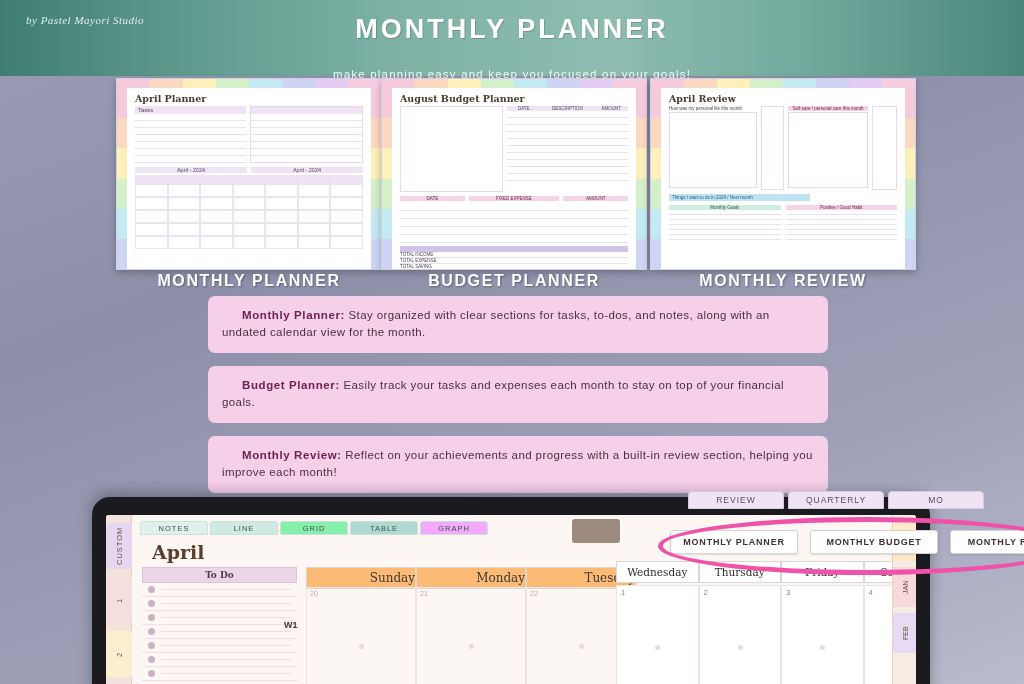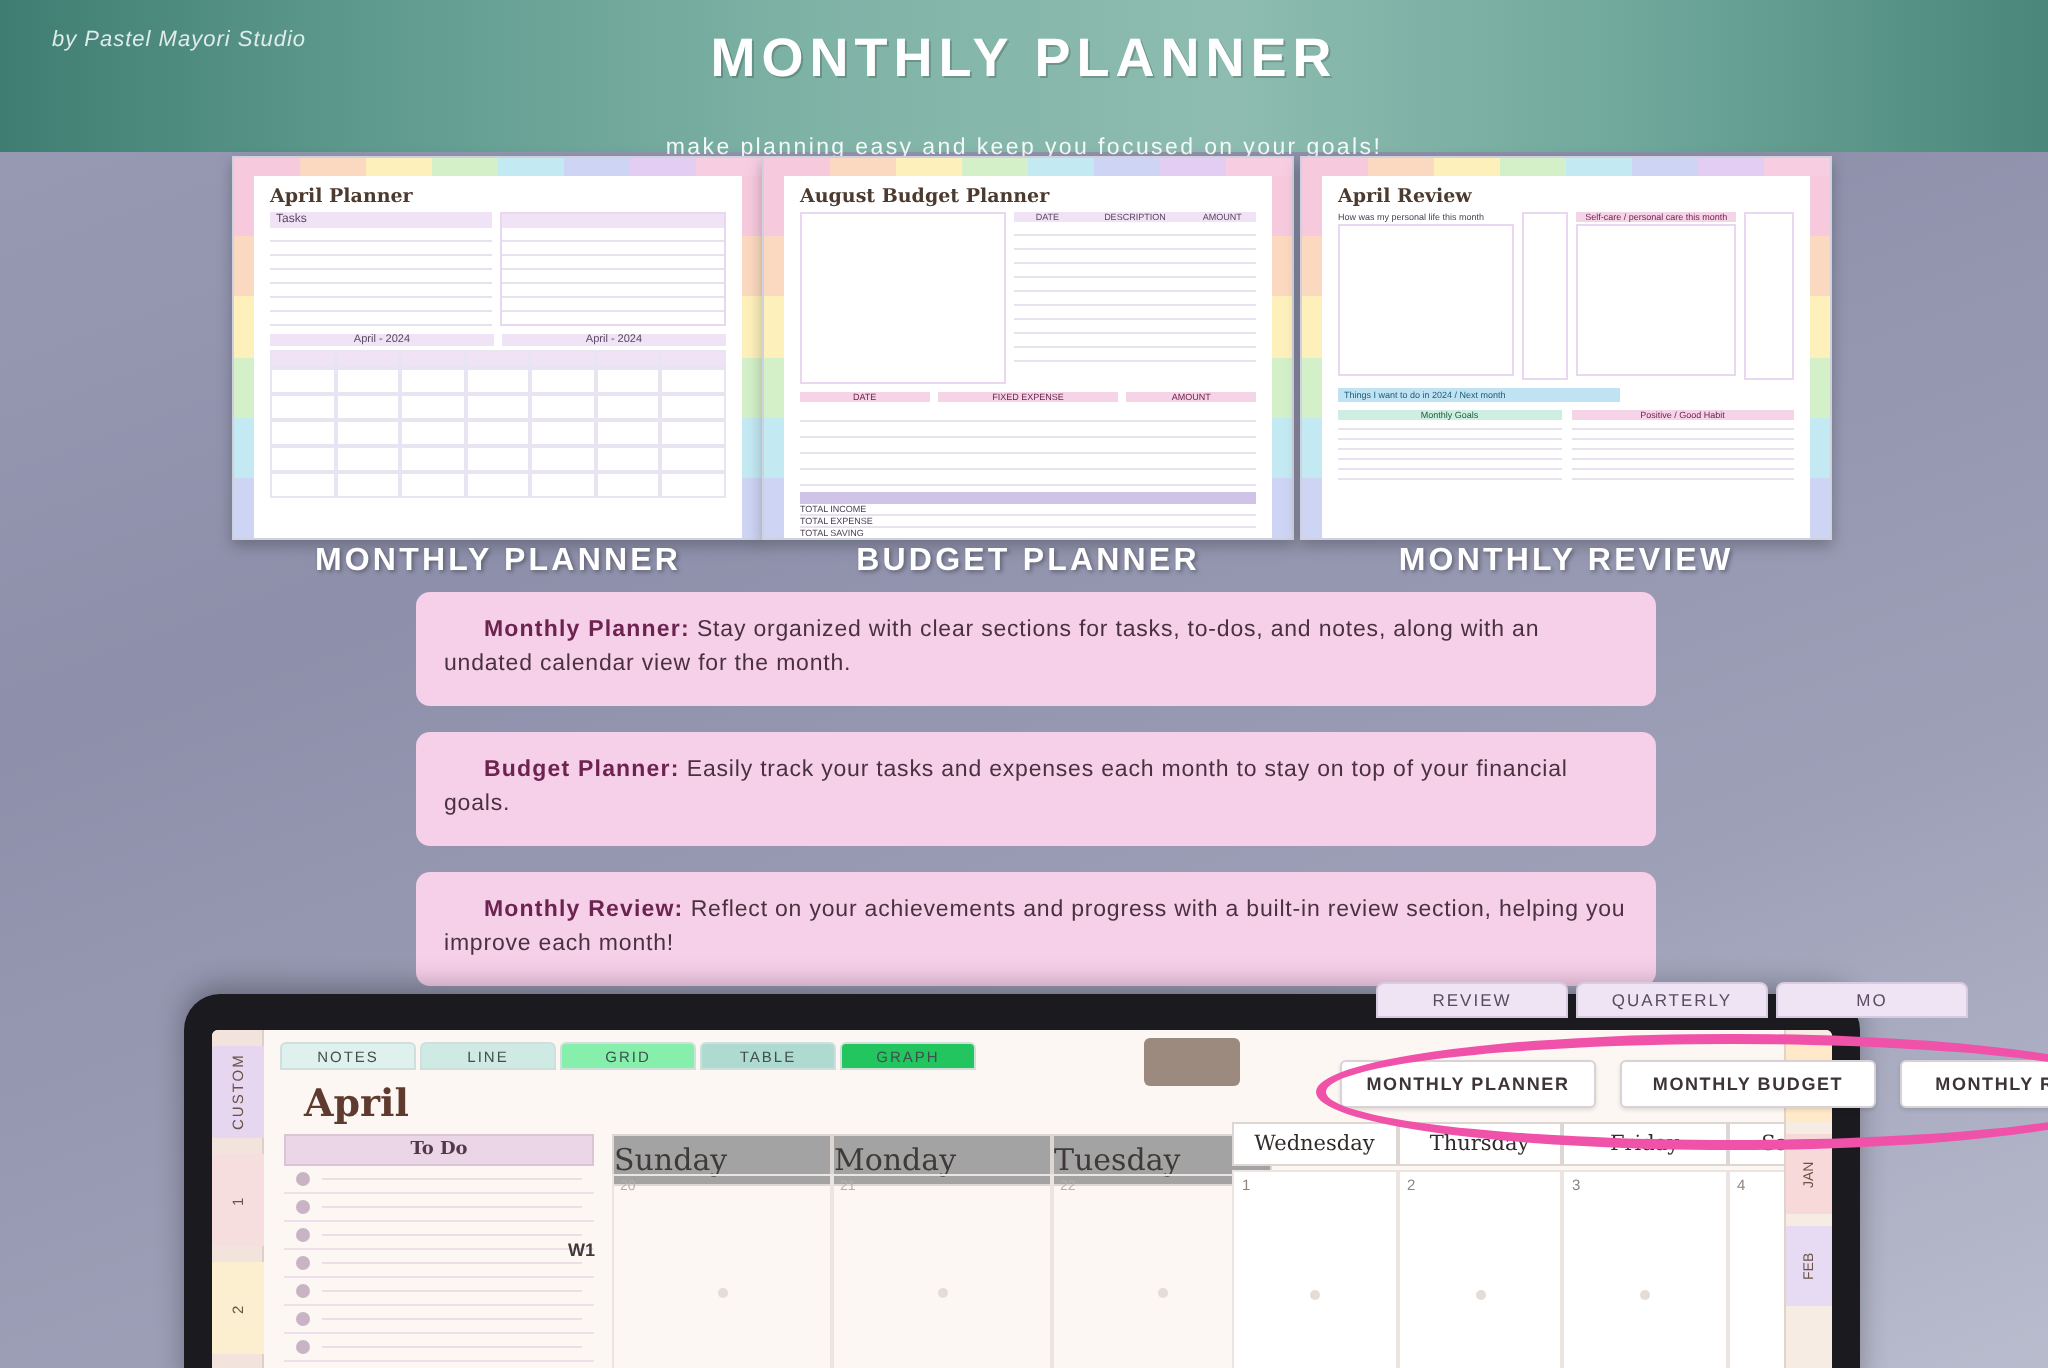--- a/index.html
+++ b/index.html
@@ -12,21 +12,21 @@
   }
 
   
   .header{
     position:absolute; left:0; top:0; width:1024px; height:76px;
     background: linear-gradient(90deg,#3f7d72 0%,#5f9a8e 18%,#7fb3a6 40%,#8ebcb0 60%,#6fa89b 80%,#4a867a 100%);
     color:#fff; text-align:center;
   }
   .brand{
     position:absolute; left:26px; top:14px;
-    font-family:Liberation Sans, sans-serif; font-style:italic;
+    font-family:Liberation Serif, serif; font-style:italic;
     font-size:11px; color:#e8f2ef; letter-spacing:.5px; opacity:.95;
   }
   .title{
     margin:0; padding-top:14px;
     font-size:27px; font-weight:bold; letter-spacing:3px;
     text-shadow:1px 1px 0 rgba(0,0,0,.18);
   }
   .subtitle{
     margin:4px auto 0; width:900px;
     font-size:11.5px; letter-spacing:1.2px; line-height:1.45; color:#f3faf8;
@@ -114,21 +114,21 @@
   .toolbar{
     position:absolute; left:34px; top:6px; display:flex; gap:2px;
   }
   .tbtn{
     width:68px; height:14px; border-radius:3px 3px 0 0;
     font-size:7.5px; color:#41504f; letter-spacing:1px;
     display:flex; align-items:center; justify-content:center;
     border:1px solid #cfe0dc;
   }
   .tb1{ background:#dff1ee; } .tb2{ background:#cfe9e4; }
-  .tb3{ background:#86efac; } .tb4{ background:#aedad2; } .tb5{ background:#22c55e; }
+  .tb3{ background:#86efac; } .tb4{ background:#aedad2; } .tb5{ background:#f0abfc; }
 
   .month{
     position:absolute; left:46px; top:26px;
     font-family:"DejaVu Serif", serif; font-weight:bold;
     font-size:19px; color:#5f3a2e;
   }
   .todo{
     position:absolute; left:36px; top:52px; width:155px;
   }
   .todo-h{
@@ -137,23 +137,23 @@
     font-family:"DejaVu Serif", serif; font-weight:bold;
   }
   .todo-row{ display:flex; align-items:center; gap:6px; padding:3px 6px; border-bottom:1px solid #eee0ea; }
   .todo-dot{ width:7px; height:7px; border-radius:50%; background:#c9b4c6; }
   .todo-line{ flex:1; height:1px; background:#eadfe7; }
 
   .wk-head{
     position:absolute; left:200px; top:52px; width:330px; display:flex;
   }
   .wk-head div{
-    flex:1; text-align:left; font-family:"DejaVu Serif", serif;
-    font-size:15px; color:#3f3a38; border:1px solid #ded6d2; padding:3px 0;
-    background:#a3a3a3;
+    flex:1; text-align:right; font-family:"DejaVu Serif", serif;
+    font-size:12px; color:#3f3a38; border:1px solid #ded6d2; padding:3px 0;
+    background:#fdba74;
   }
   .wk-body{
     position:absolute; left:200px; top:72px; width:330px; height:110px; display:flex;
   }
   .wk-body .wcol{ flex:1; border:1px solid #ebe4e0; position:relative; }
   .wk-body .wnum{ position:absolute; left:3px; top:2px; font-size:7px; color:#b9aea8; }
   .wk-body .wdot{ position:absolute; left:50%; top:52%; width:5px; height:5px; margin-left:-2px; border-radius:50%; background:#e4dcd7; }
   .w1{
     position:absolute; left:178px; top:105px; font-size:9px; font-weight:bold; color:#3f3a38;
   }

